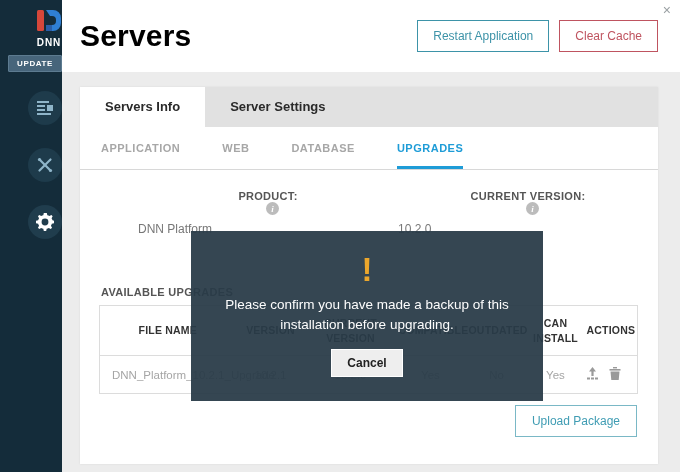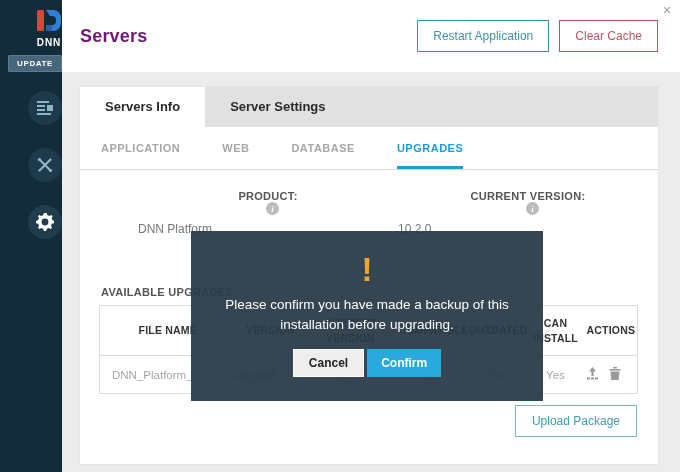--- a/index.html
+++ b/index.html
@@ -25,21 +25,21 @@
   .nav-icons { margin-top:19px; display:flex; flex-direction:column; align-items:center; }
   .nav-circle {
     width:34px; height:34px; border-radius:50%; background:#1e3b4b;
     display:flex; align-items:center; justify-content:center; margin-bottom:23px;
     color:#8fb5c9; cursor:pointer;
   }
   .nav-circle.active { color:#ffffff; background:#203d4d; }
   
   .main { flex:1; position:relative; height:472px; }
   .topbar { height:72px; background:#fff; display:flex; align-items:center; padding:0 22px 0 18px; position:relative; }
-  .page-title { font-size:18px; font-weight:bold; color:#701a75; letter-spacing:.2px; }
+  .page-title { font-size:30px; font-weight:bold; color:#000000; letter-spacing:.2px; }
   .topbar-actions { margin-left:auto; display:flex; gap:10px;padding-left:44px; }
   .btn { background:#fff; font-size:12px; padding:8px 15px; cursor:pointer; font-family:inherit; }
   .btn-restart { border:1px solid var(--accent-teal,#3d93a8); color:var(--accent-teal,#3d93a8); }
   .btn-clear { border:1px solid var(--accent-red,#bf5460); color:var(--accent-red,#bf5460); }
   .close-x { position:absolute; top:3px; right:9px; color:#9aa0a3; font-size:14px; line-height:1; cursor:pointer; }
   .content { background:#ececec; height:400px; padding:15px 22px 0 18px; }
   .card { background:#fff; width:578px; height:377px; box-shadow:0 0 2px rgba(0,0,0,.08); }
   
   .tabstrip { height:40px; background:#e1e1e1; display:flex; }
   .tab { line-height:40px; padding:0 25px; font-size:13px; font-weight:bold; color:#2a2a2a; cursor:pointer; }
@@ -219,16 +219,15 @@
         <button class="btn-upload">Upload Package</button>
       </div>
     </div>
   </div>
 
   <div class="modal">
     <div class="modal-bang">!</div>
     <div class="modal-msg">Please confirm you have made a backup of this installation before upgrading.</div>
     <div class="modal-btns">
       <button class="btn-cancel">Cancel</button>
-      <button class="btn-confirm">Confirm</button>
     </div>
   </div>
 </main>
 
 </body></html>

